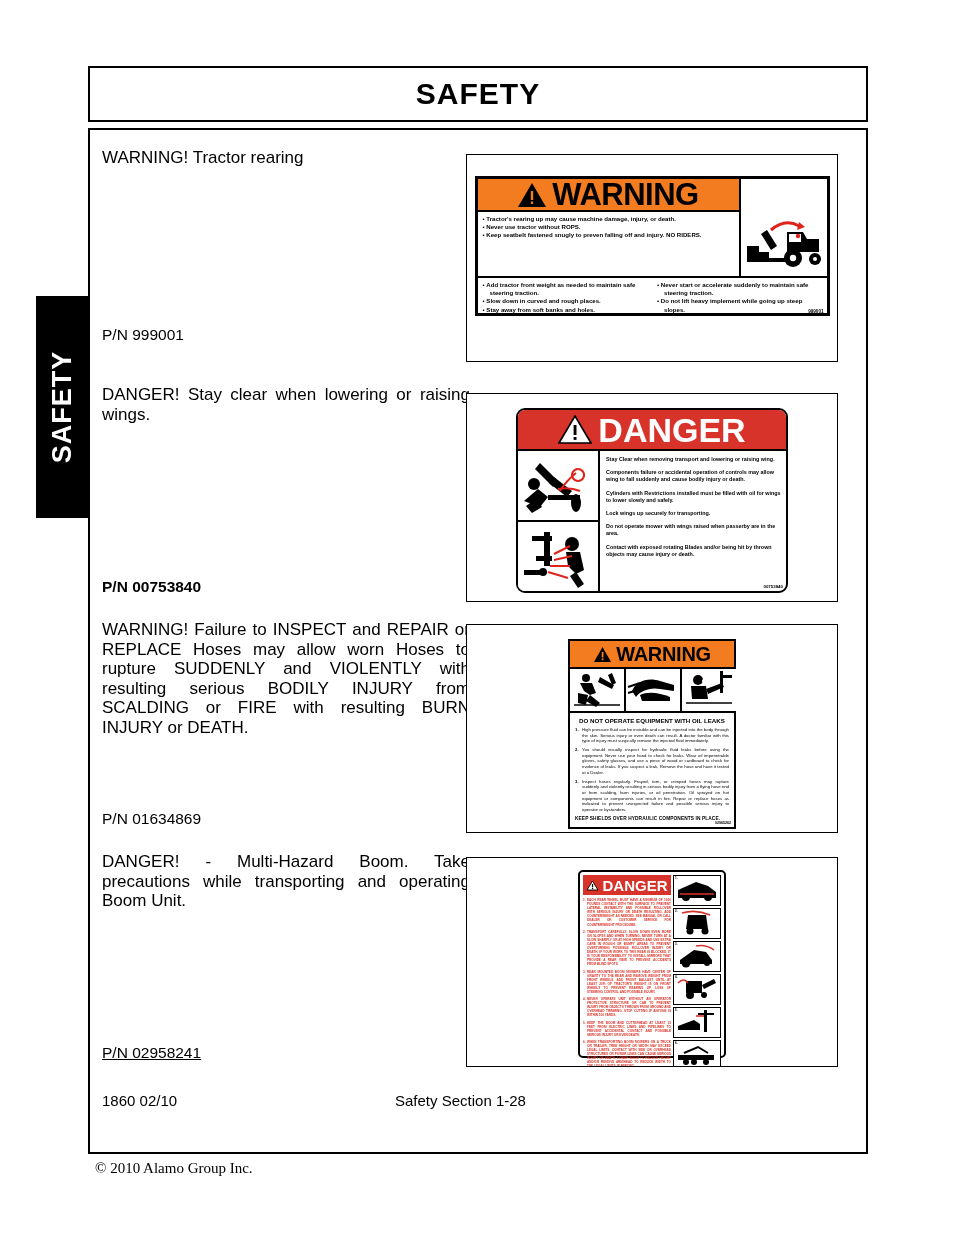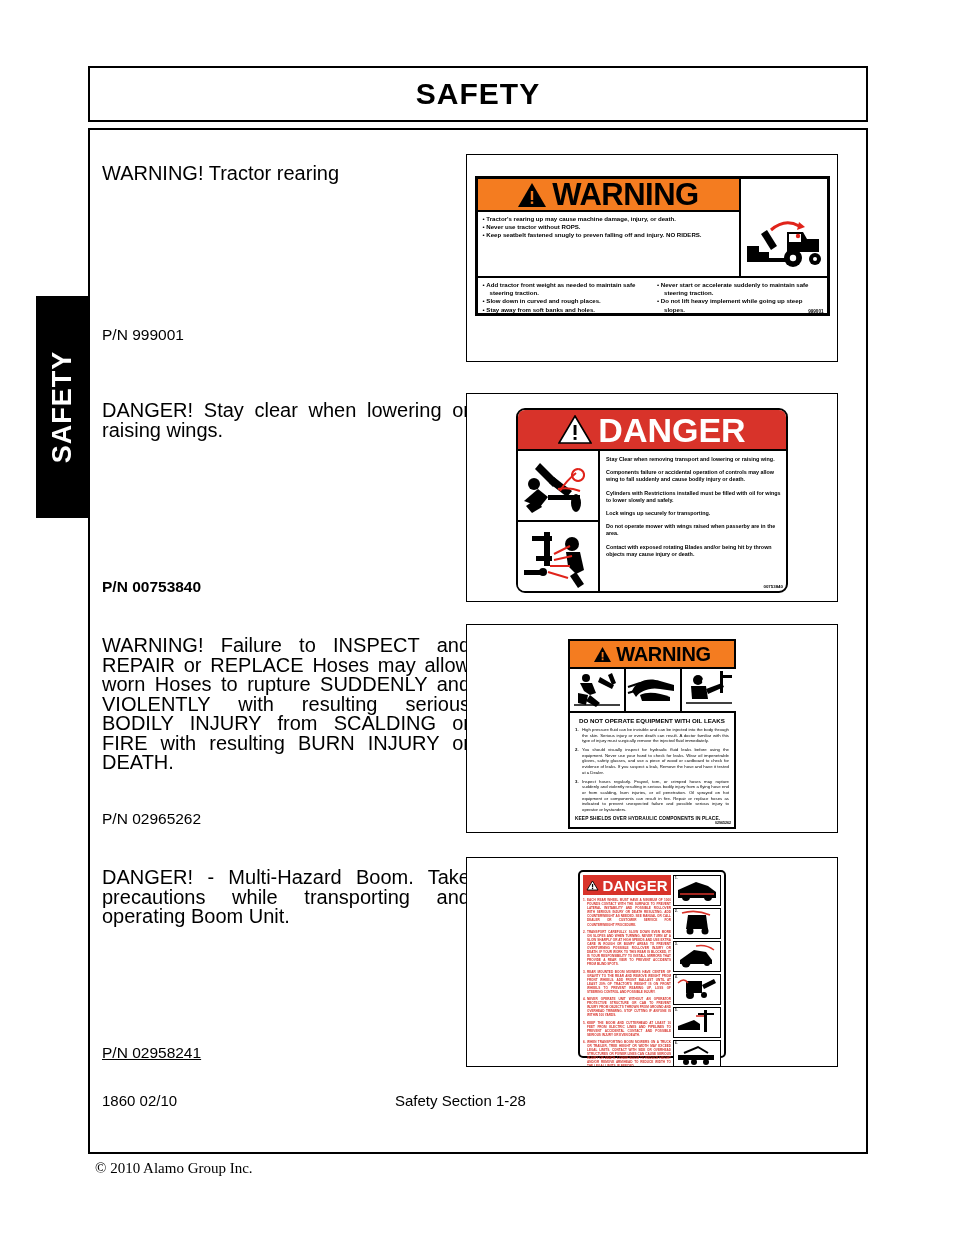--- a/index.html
+++ b/index.html
@@ -20,22 +20,22 @@
   
   .side-tab{position:absolute;left:36px;top:296px;width:52px;height:222px;
             background:#000;}
   .side-tab span{position:absolute;left:50%;top:50%;
                  transform:translate(-50%,-50%) rotate(-90deg);
                  color:#fff;font-size:27px;font-weight:bold;letter-spacing:1px;
                  white-space:nowrap;}
 
   
   .row{position:absolute;left:0;width:100%;}
-  .row .txt{position:absolute;left:12px;width:368px;font-size:20px;
-            line-height:19.5px;text-align:justify;margin-top:16px;}
+  .row .txt{position:absolute;left:12px;width:368px;font-size:17px;
+            line-height:19.5px;text-align:justify;}
   .row .pn{position:absolute;left:12px;font-size:15.5px;}
   .decal-frame{position:absolute;border:1.6px solid #000;box-sizing:border-box;
                background:#fff;display:flex;align-items:flex-start;
                justify-content:center;overflow:hidden;}
 
   
   .d1{width:355px;height:140px;border:3px solid #000;box-sizing:border-box;
       background:#fff;margin-top:21px;display:flex;flex-direction:column;}
   .d1-head{display:flex;height:43px;}
   .d1-band{flex:1;background:#F47C20;display:flex;align-items:center;
@@ -248,21 +248,21 @@
               <p>Contact with exposed rotating Blades and/or being hit by thrown objects may cause injury or death.</p>
               <div class="d2-code">00753840</div>
             </div>
           </div>
         </div>
       </div>
     </div>
 
     <div class="row" style="top:490px;height:218px;">
       <div class="txt" style="top:0;">WARNING! Failure to INSPECT and REPAIR or REPLACE Hoses may allow worn Hoses to rupture SUDDENLY and VIOLENTLY with resulting serious BODILY INJURY from SCALDING or FIRE with resulting BURN INJURY or DEATH.</div>
-      <div class="pn" style="top:190px;">P/N 02965262</div>
+      <div class="pn" style="top:190px;">P/N 01634869</div>
 
       <div class="decal-frame" style="left:376px;top:4px;width:372px;height:209px;">
 
         <div class="d3">
           <div class="d3-band">
             <svg width="19" height="17" viewBox="0 0 19 17">
               <polygon points="9.5,1 18,16 1,16" fill="#000"></polygon>
               <rect x="8.7" y="6" width="1.8" height="5.5" fill="#F47C20"></rect>
               <rect x="8.7" y="12.4" width="1.8" height="1.8" fill="#F47C20"></rect>
             </svg>

